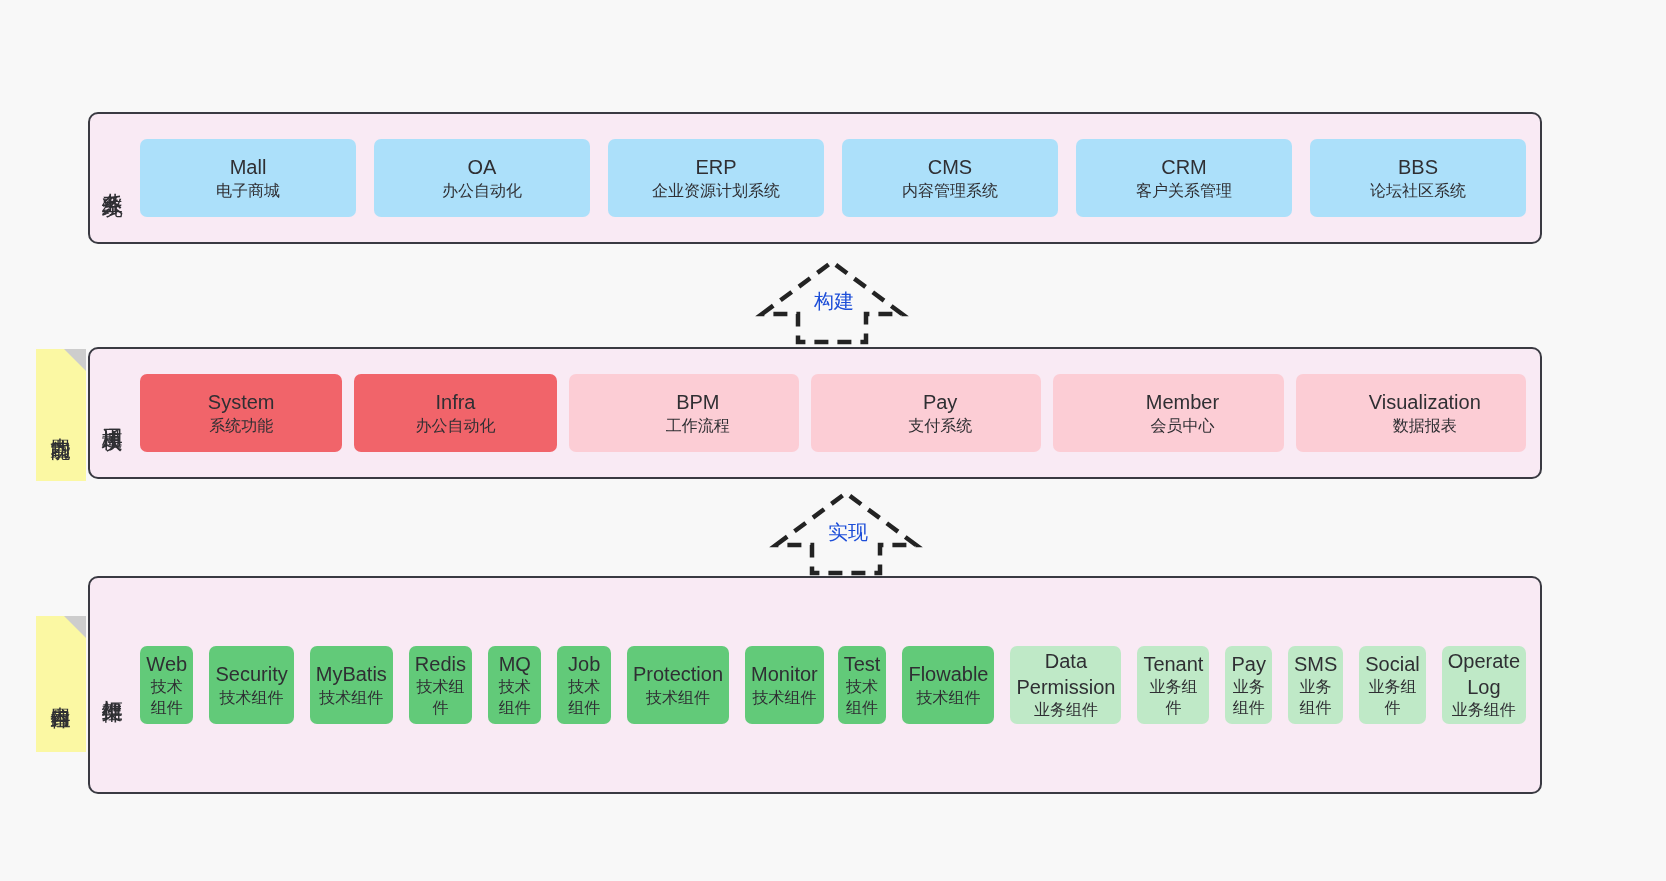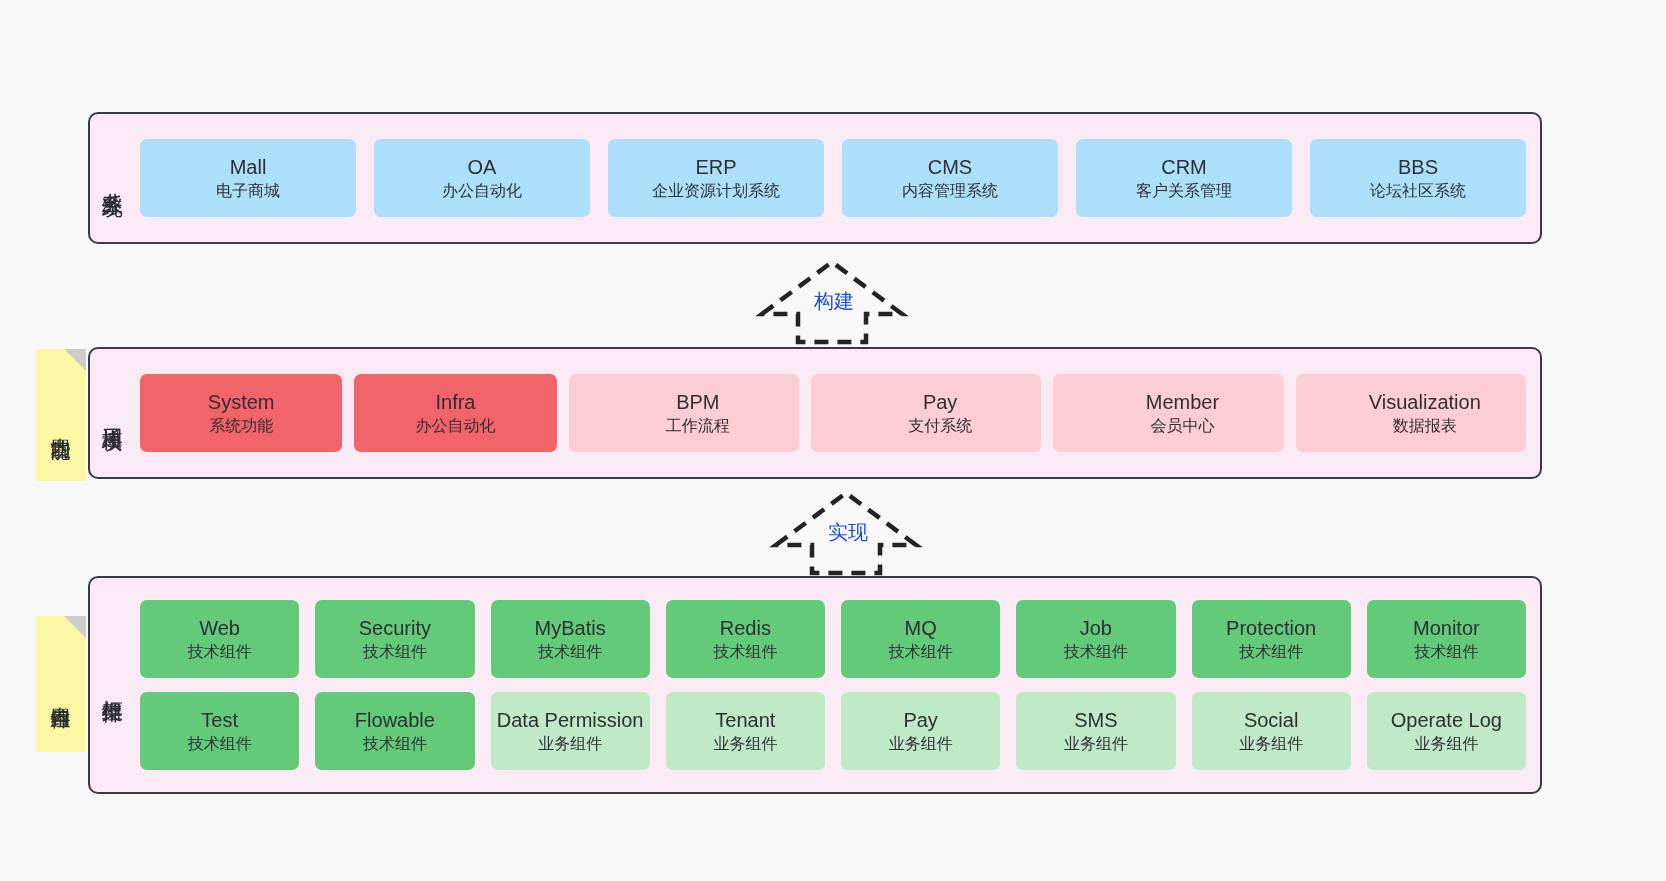--- a/index.html
+++ b/index.html
@@ -49,21 +49,21 @@
   }
   .layer-body {
     flex: 1 1 auto;
     display: flex;
     align-items: center;
     gap: 16px;
     padding: 0 14px 0 6px;
     box-sizing: border-box;
   }
   .layer-body.two-rows {
-    flex-direction: column;
+    flex-direction: row;
     justify-content: center;
     gap: 14px;
     padding: 14px 14px 14px 6px;
   }
   .row {
     display: flex;
     gap: 16px;
     width: 100%;
     align-items: stretch;
   }

